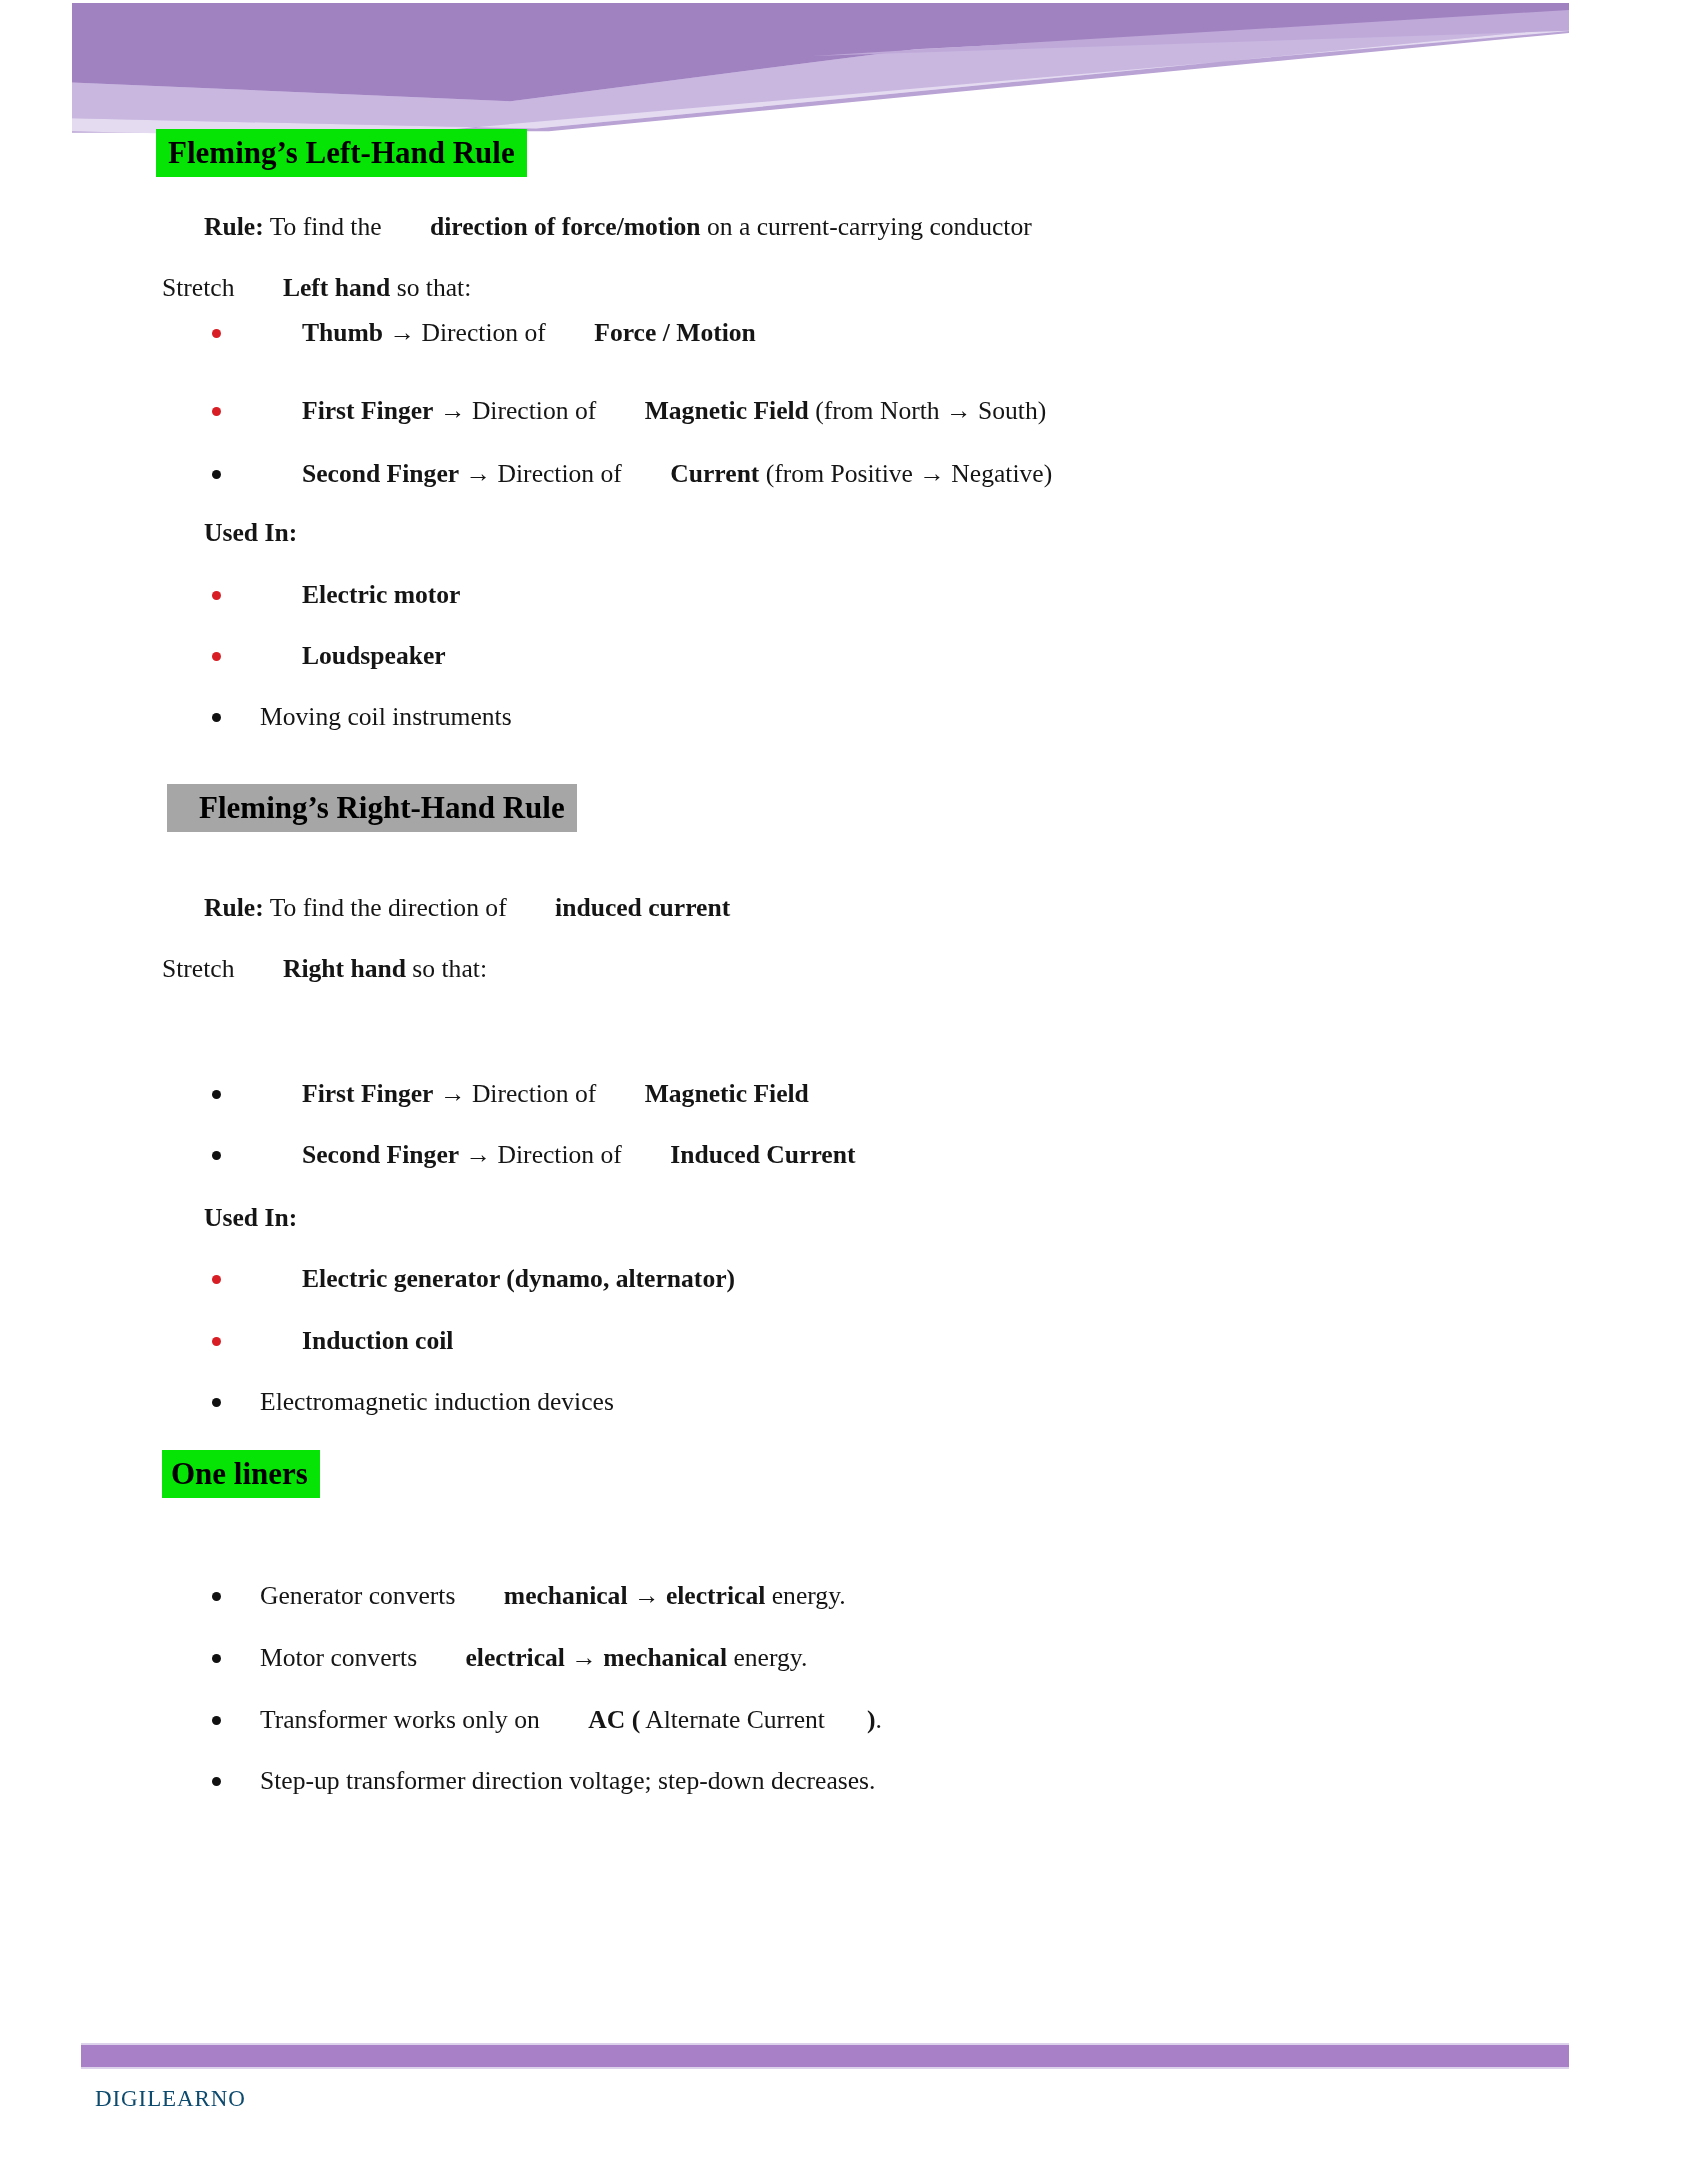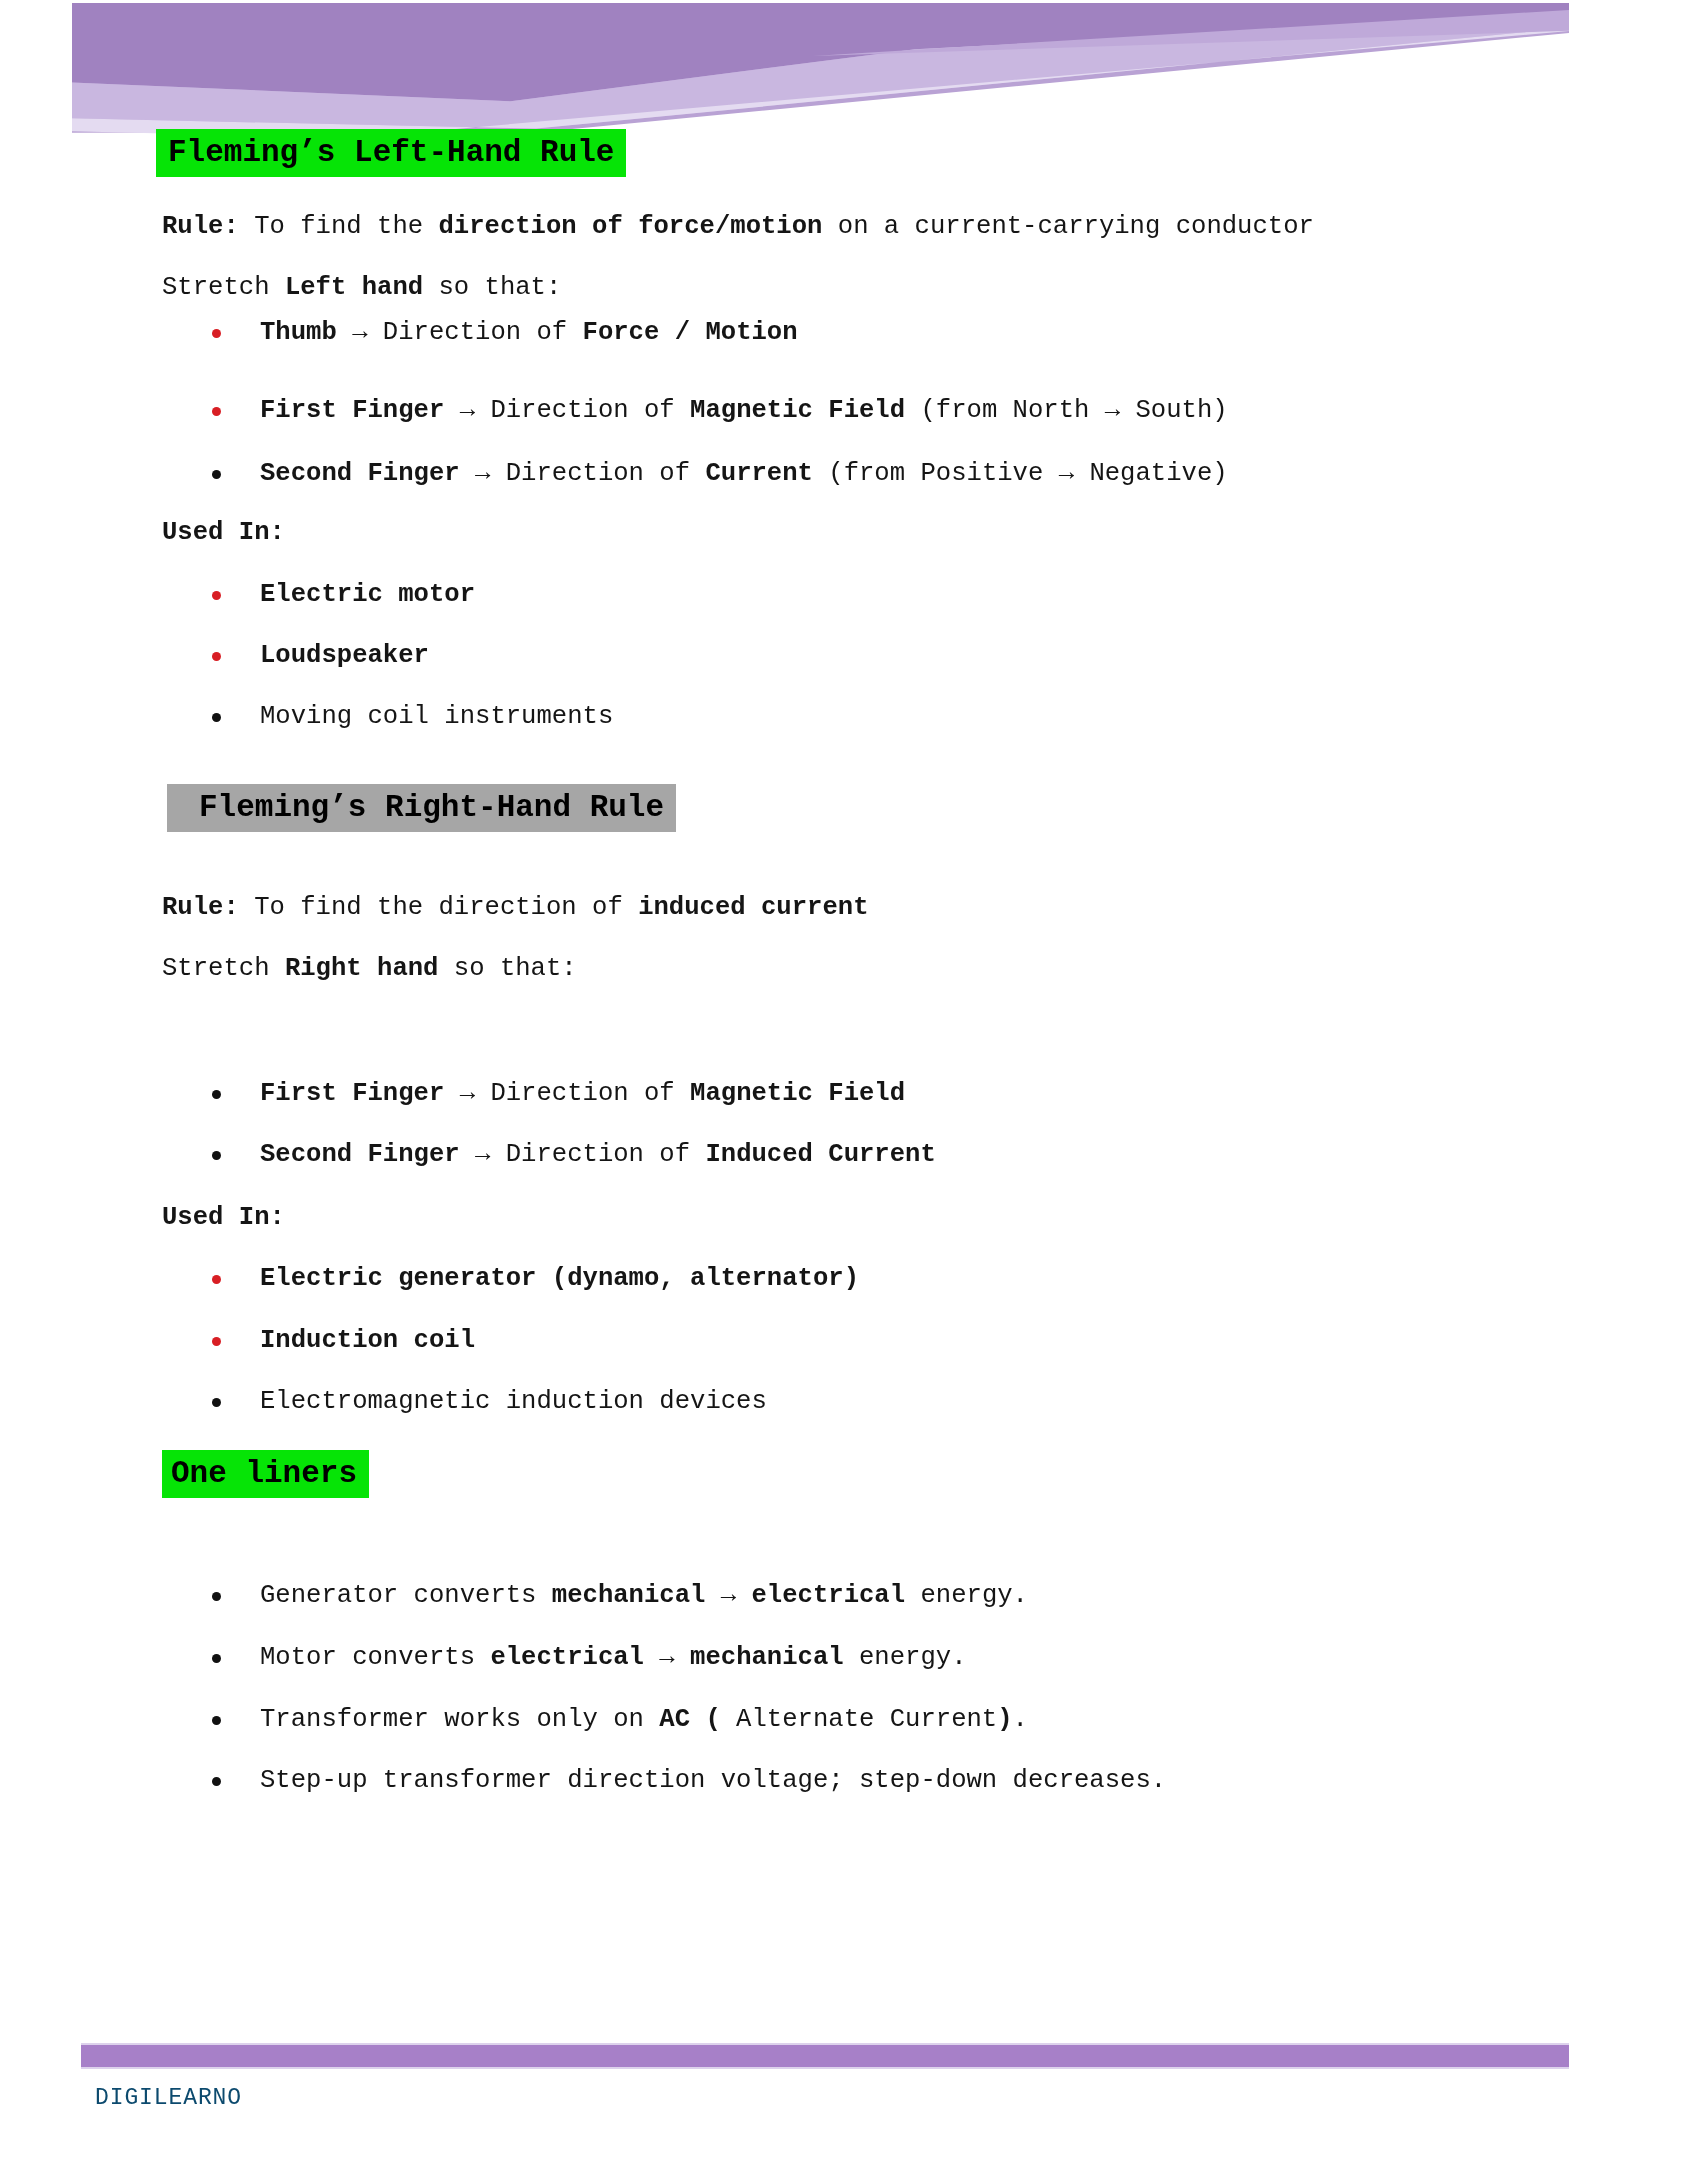--- a/index.html
+++ b/index.html
@@ -5,21 +5,21 @@
   :root{
     --red:#d81e24;
     --green:#06e406;
     --gray:#a6a6a6;
     --ink:#151515;
     --footer-purple:#a780c8;
   }
   html,body{margin:0;padding:0;background:#ffffff;}
   .page{
     position:relative;width:1569px;height:2181px;background:#ffffff;
-    font-family:Liberation Mono, monospace;color:var(--ink);overflow:hidden;
+    font-family:Liberation Serif, serif;color:var(--ink);overflow:hidden;
   }
   .banner{position:absolute;left:72px;top:2.6px;width:1612px;height:135px;display:block;}
   .hl{
     position:absolute;display:inline-block;font-weight:700;font-size:31px;line-height:36px;
     padding:6px 12px;color:#000;white-space:nowrap;
   }
   .hl.green{background:var(--green);}
   .hl.gray{background:var(--gray);}
   .t1{left:156px;top:129px;}
   .t2{left:167px;top:784px;padding-left:32px;}
@@ -30,21 +30,21 @@
   .bullet{position:absolute;left:0;width:100%;height:34px;}
   .bullet .dot{
     position:absolute;left:212px;top:12.8px;width:9.4px;height:9.4px;border-radius:50%;background:#111;
   }
   .bullet .dot.red{background:var(--red);}
   .bullet .txt{
     position:absolute;left:260px;top:0;font-size:25.6px;line-height:34px;white-space:nowrap;color:var(--ink);
   }
   .red{color:var(--red);}
   .blk{color:var(--ink);}
-  .b{font-weight:700;}
+  .b{font-weight:700;margin-left:42px;}
   .footer-bar{
     position:absolute;left:81px;top:2043px;width:1544px;height:25.6px;
     background:linear-gradient(to bottom,#ddd2ec 0%,#ddd2ec 9%,var(--footer-purple) 9%,var(--footer-purple) 91%,#ddd2ec 91%,#ddd2ec 100%);
   }
   .brand{
     position:absolute;left:95px;top:2085px;font-size:23px;line-height:27px;
     color:#0c4a6e;letter-spacing:0.9px;
   }
 </style>
 </head>

